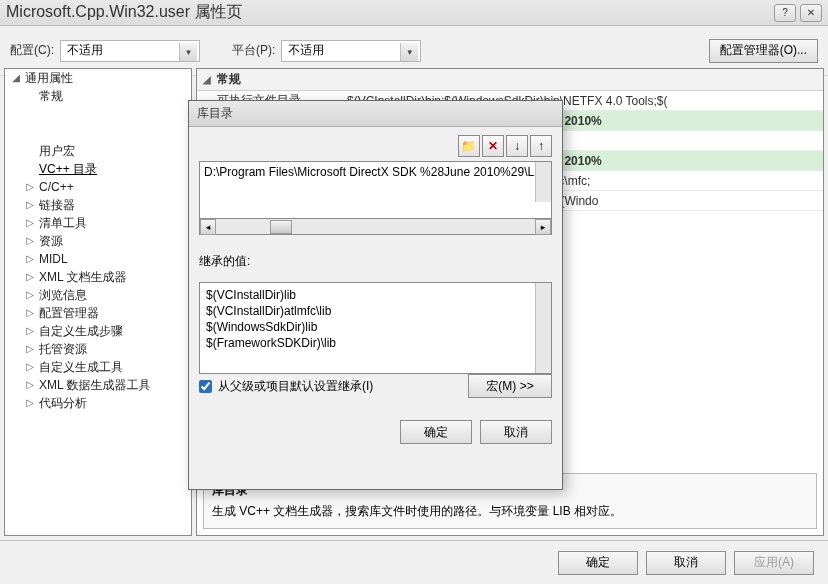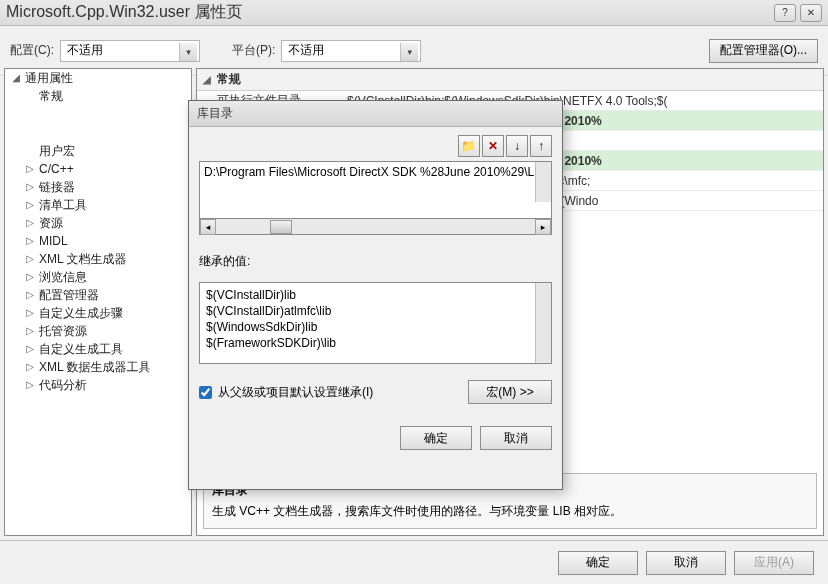--- a/index.html
+++ b/index.html
@@ -49,24 +49,24 @@
   .toolbar { display:flex; justify-content:flex-end; gap:2px; margin-bottom:4px; }
   .tbtn { width:22px; height:22px; border:1px solid #8a8a8a; background:linear-gradient(#fafafa,#e1e1e1); display:flex; align-items:center; justify-content:center; font-size:12px; }
   .tbtn.del { color:#b00000; font-weight:bold; }
   .editbox { height:58px; border:1px solid #8a8a8a; background:#fff; padding:3px 16px 3px 4px; position:relative; font-family: Tahoma, sans-serif; white-space:nowrap; overflow:hidden;}
   .editbox .vscroll { position:absolute; right:0; top:0; bottom:16px; width:16px; background:#e7e7e7; border-left:1px solid #c0c0c0;}
   .hscroll { height:16px; border:1px solid #8a8a8a; border-top:none; background:#e9e9e9; position:relative;}
   .hscroll .thumb { position:absolute; left:70px; top:1px; width:22px; height:14px; background:linear-gradient(#f4f4f4,#c8c8c8); border:1px solid #9a9a9a;}
   .hscroll .ab { position:absolute; top:0; width:16px; height:16px; background:linear-gradient(#f4f4f4,#d4d4d4); border:1px solid #a0a0a0; display:flex;align-items:center;justify-content:center;font-size:9px;}
   .hscroll .ab.left{left:0;} .hscroll .ab.right{right:0;}
   .label-row { margin-top:18px; margin-bottom:12px; }
-  .inherited { height:82px; border:1px solid #8a8a8a; background:#fff; padding:4px 16px 12px 6px; position:relative; overflow:hidden;}
+  .inherited { height:92px; border:1px solid #8a8a8a; background:#fff; padding:4px 16px 12px 6px; position:relative; overflow:hidden;}
   .inherited .vscroll { position:absolute; right:0; top:0; bottom:0; width:16px; background:#e7e7e7; border-left:1px solid #c0c0c0;}
   .inherited div.line { line-height:16px; white-space:nowrap;}
-  .chk-row { margin-top:16px; display:flex; align-items:center; gap:6px;}
+  .chk-row { display:flex; align-items:center; gap:6px;}
   .chk-row input { accent-color:#2a6dbb; }
   .macro-btn { margin-left:auto; min-width:84px;}
   .dlg-buttons { display:flex; justify-content:flex-end; gap:8px; margin-top:22px;}
   .dlg-buttons .btn { min-width:72px; }
 </style>
 </head>
 <body>
 
 <div class="titlebar">
   <span class="title">Microsoft.Cpp.Win32.user 属性页</span>
@@ -95,20 +95,23 @@
     <div class="tree-row">
       <span class="tri">◢</span>
       <span class="lbl">通用属性</span>
     </div>
     <div id="tree-children">
         <div class="tree-row child" style="padding-left: 34px;">
           <span class="lbl">常规</span>
         </div>
         <div class="tree-row child" style="padding-left: 34px; margin-top: 37px;">
           <span class="lbl">用户宏</span>
+        </div>
+        <div class="tree-row child selected" style="padding-left: 34px;">
+          <span class="lbl">VC++ 目录</span>
         </div>
         <div class="tree-row child" style="padding-left: 20px;">
           <span class="tri">▷</span>
           <span class="lbl">C/C++</span>
         </div>
         <div class="tree-row child" style="padding-left: 20px;">
           <span class="tri">▷</span>
           <span class="lbl">链接器</span>
         </div>
         <div class="tree-row child" style="padding-left: 20px;">

